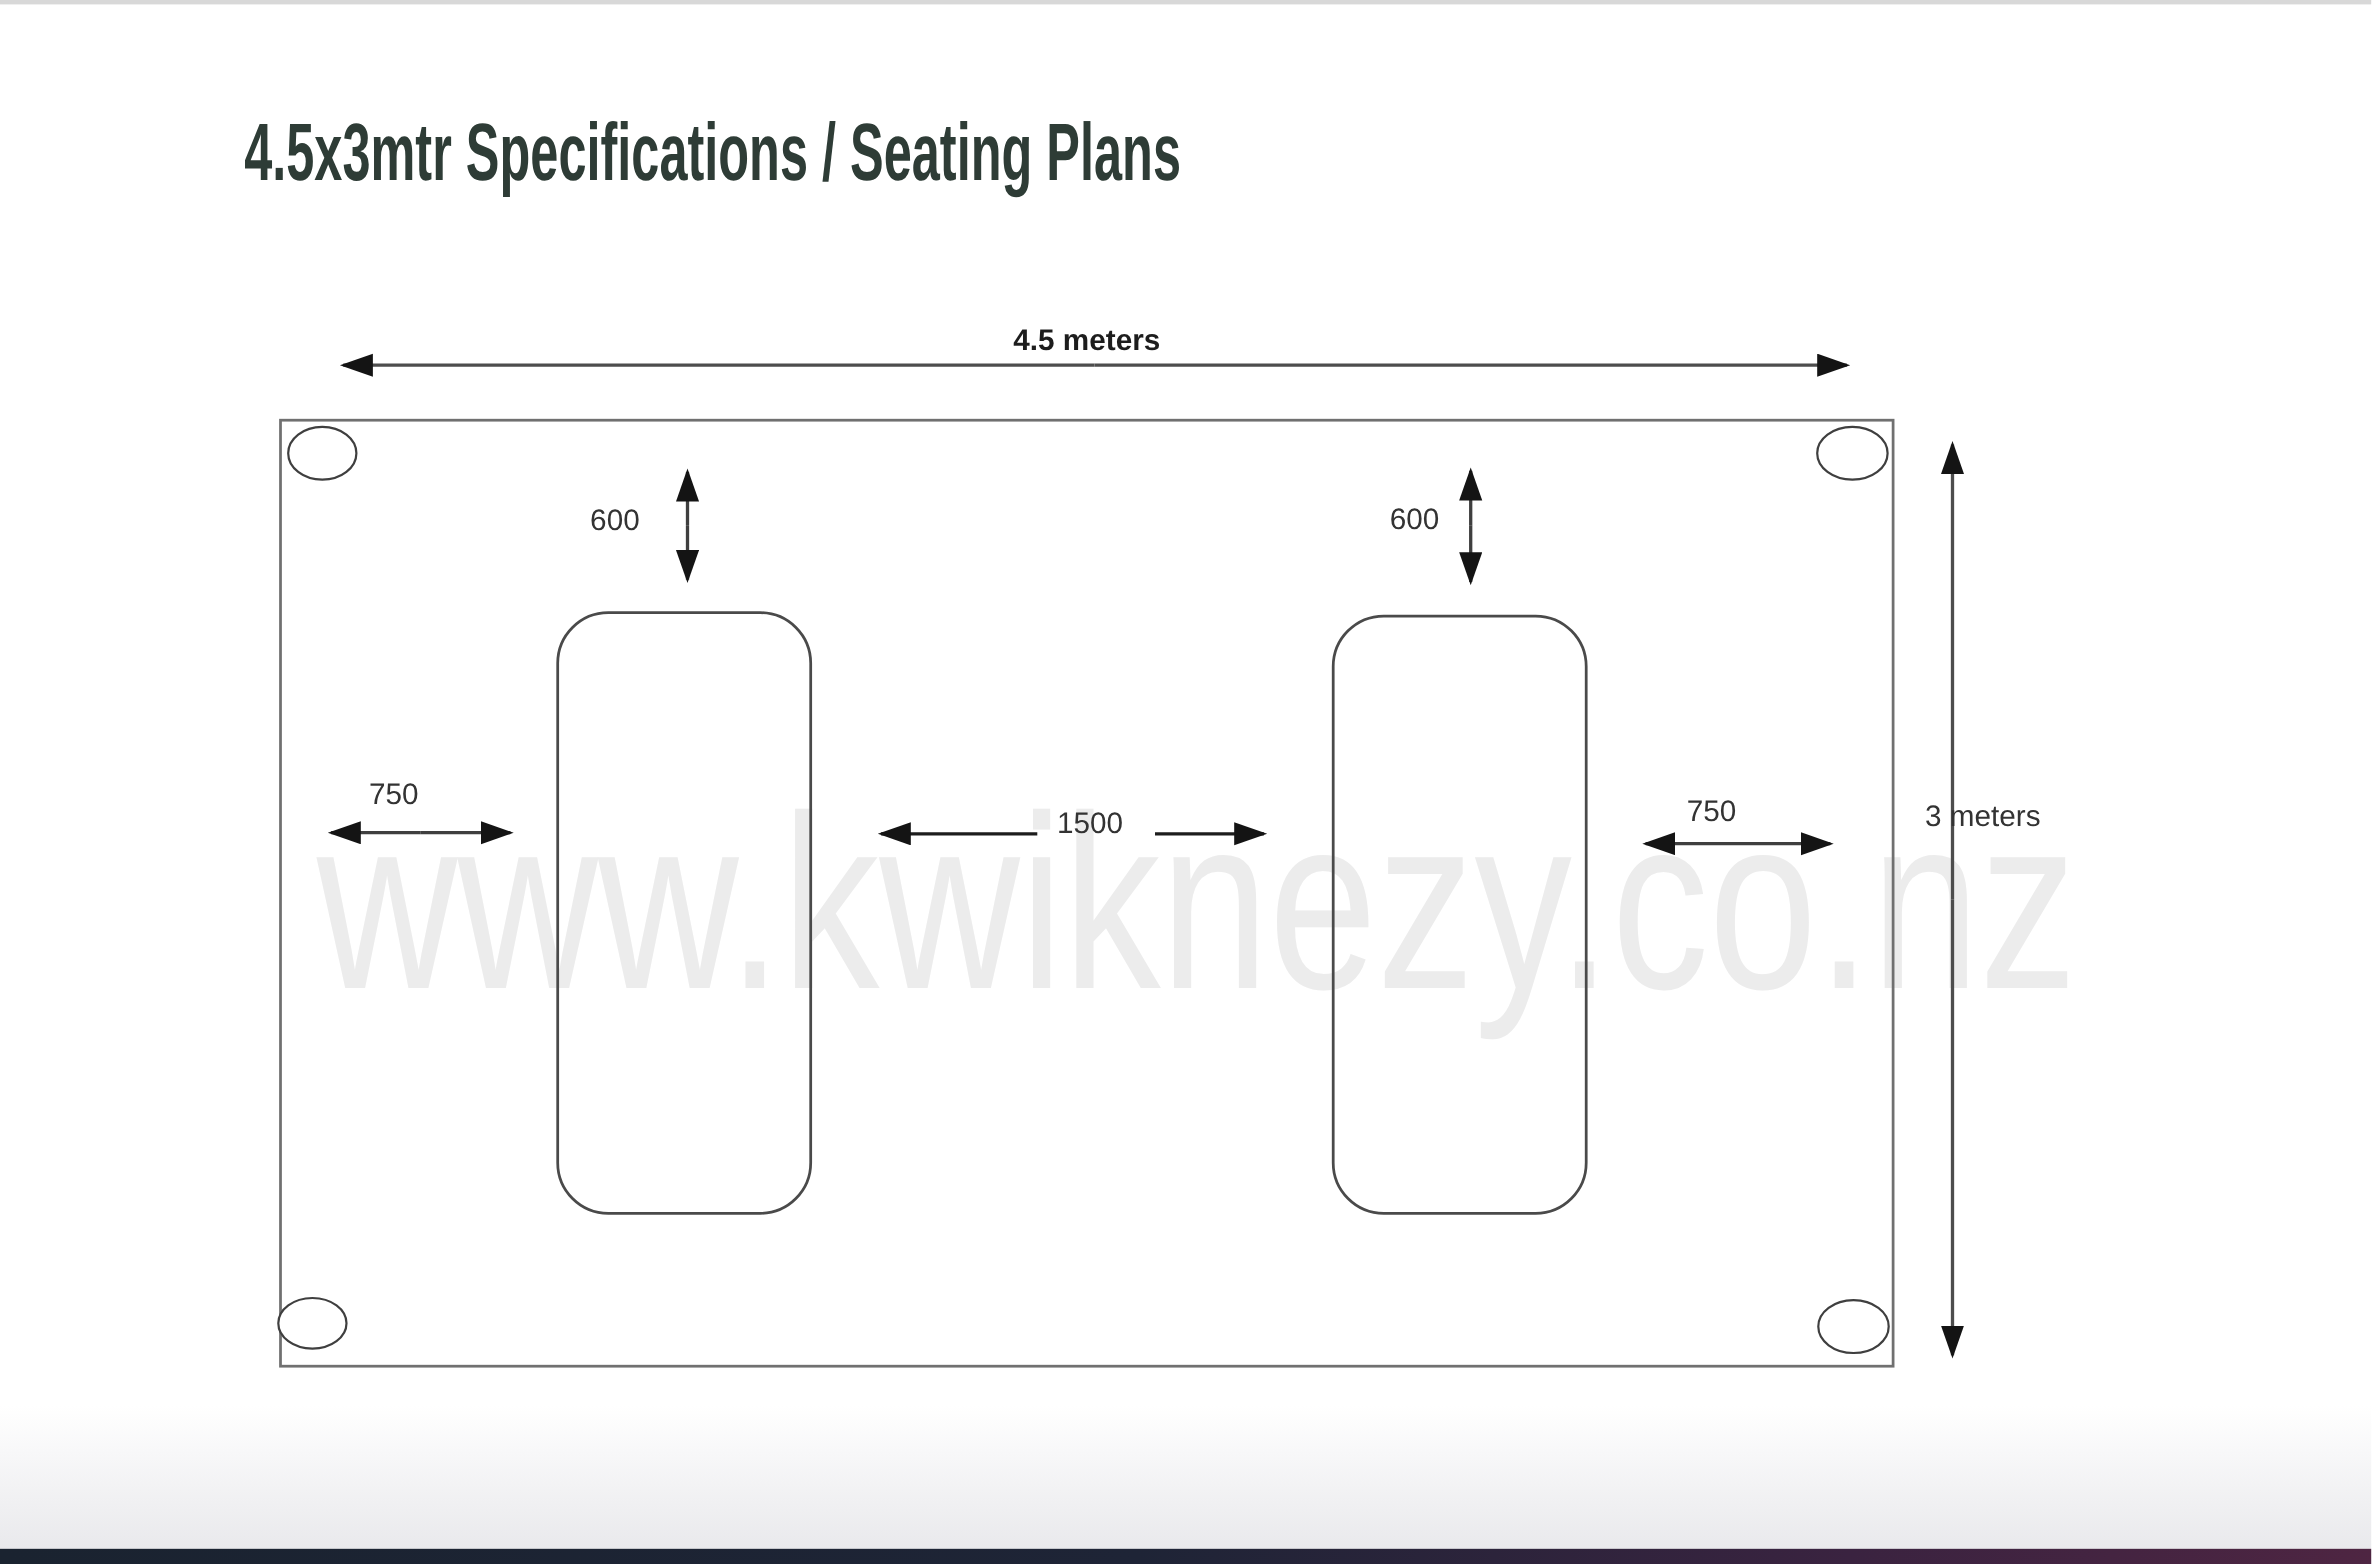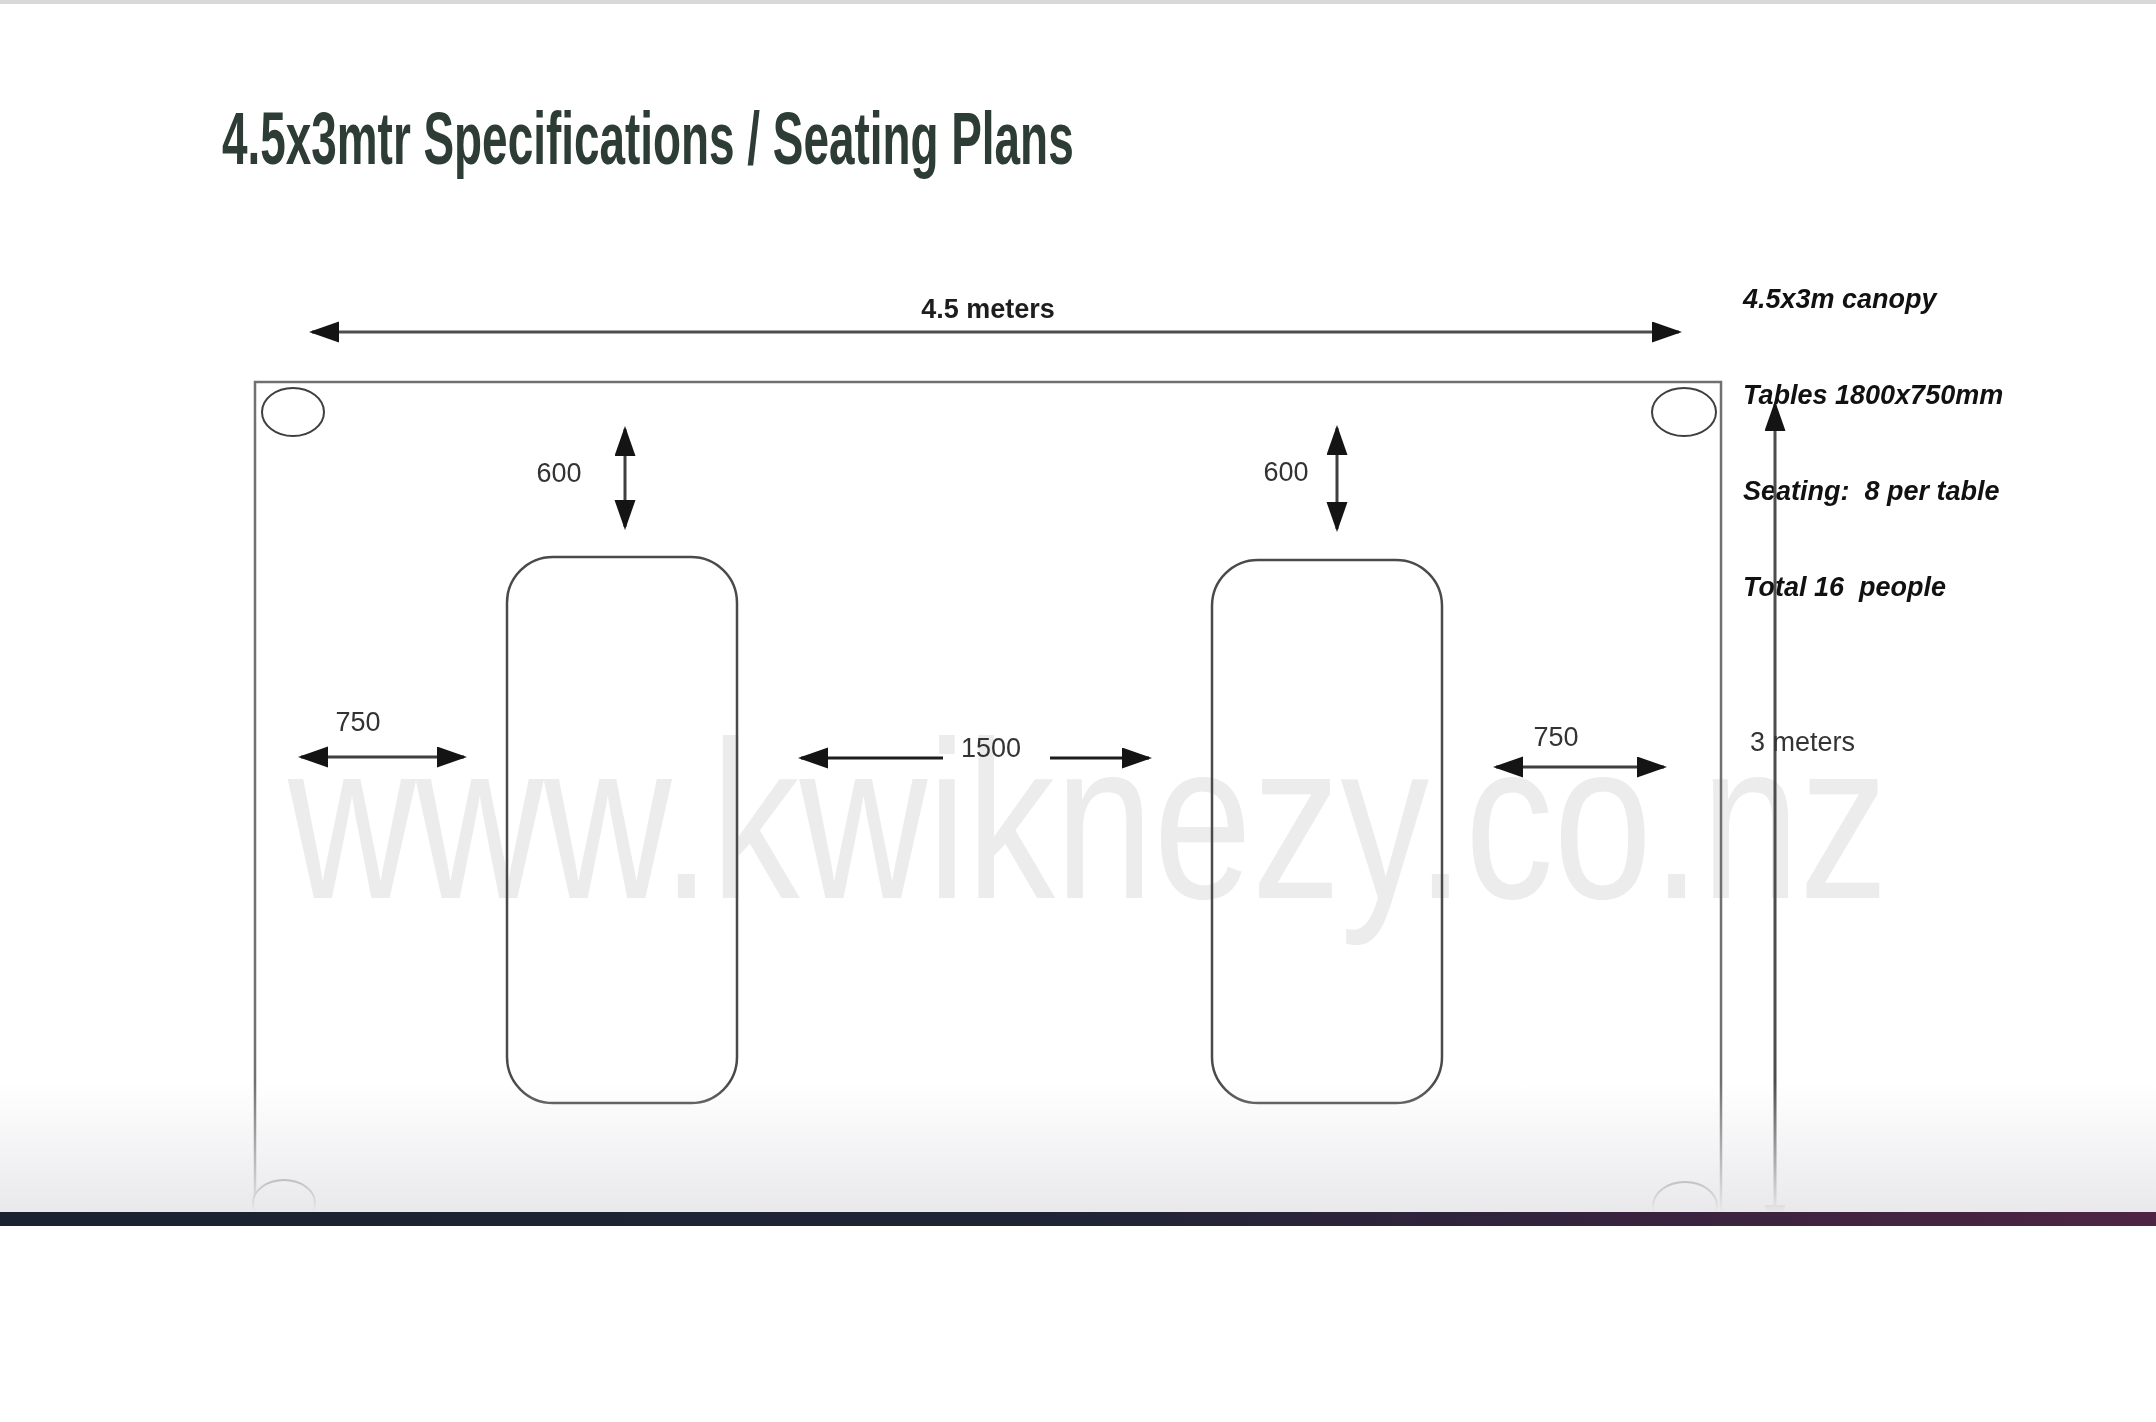--- a/index.html
+++ b/index.html
@@ -1,18 +1,18 @@
 <!DOCTYPE html>
 <html><head>
 <meta charset="utf-8">
 <style>
   html,body{margin:0;padding:0;background:#ffffff;}
   #stage{
     position:relative;
-    width:2156px;height:1226px;
+    width:2156px;height:1422px;
     background:#ffffff;
     overflow:hidden;
     font-family:"Liberation Sans", sans-serif;
   }
   #top-strip{
     position:absolute;left:0;top:0;width:2156px;height:4px;
     background:#d8d8d8;
   }
   #page-title{
     position:absolute;left:222px;top:96px;
@@ -53,26 +53,20 @@
 </style>
 </head>
 <body>
 
 <div id="stage">
 
   <div id="top-strip"></div>
 
   <div id="page-title">4.5x3mtr Specifications / Seating Plans</div>
 
-  <div id="annotation-block">
-    <div class="anno-line">4.5x3m canopy</div>
-    <div class="anno-line">Tables 1800x750mm</div>
-    <div class="anno-line">Seating:  8 per table</div>
-    <div class="anno-line">Total 16  people</div>
-  </div>
 
   <svg id="diagram-svg" width="2156" height="1422" viewBox="0 0 2156 1422" xmlns="http://www.w3.org/2000/svg">
     <defs>
       <marker id="ah" markerWidth="11" markerHeight="8" refX="9" refY="3.5" orient="auto" markerUnits="strokeWidth">
         <path d="M0,0 L10,3.5 L0,7 z" fill="#141414"></path>
       </marker>
     </defs>
 
     <text class="watermark-text" x="288" y="898" textLength="1600" lengthAdjust="spacingAndGlyphs">www.kwiknezy.co.nz</text>
 

